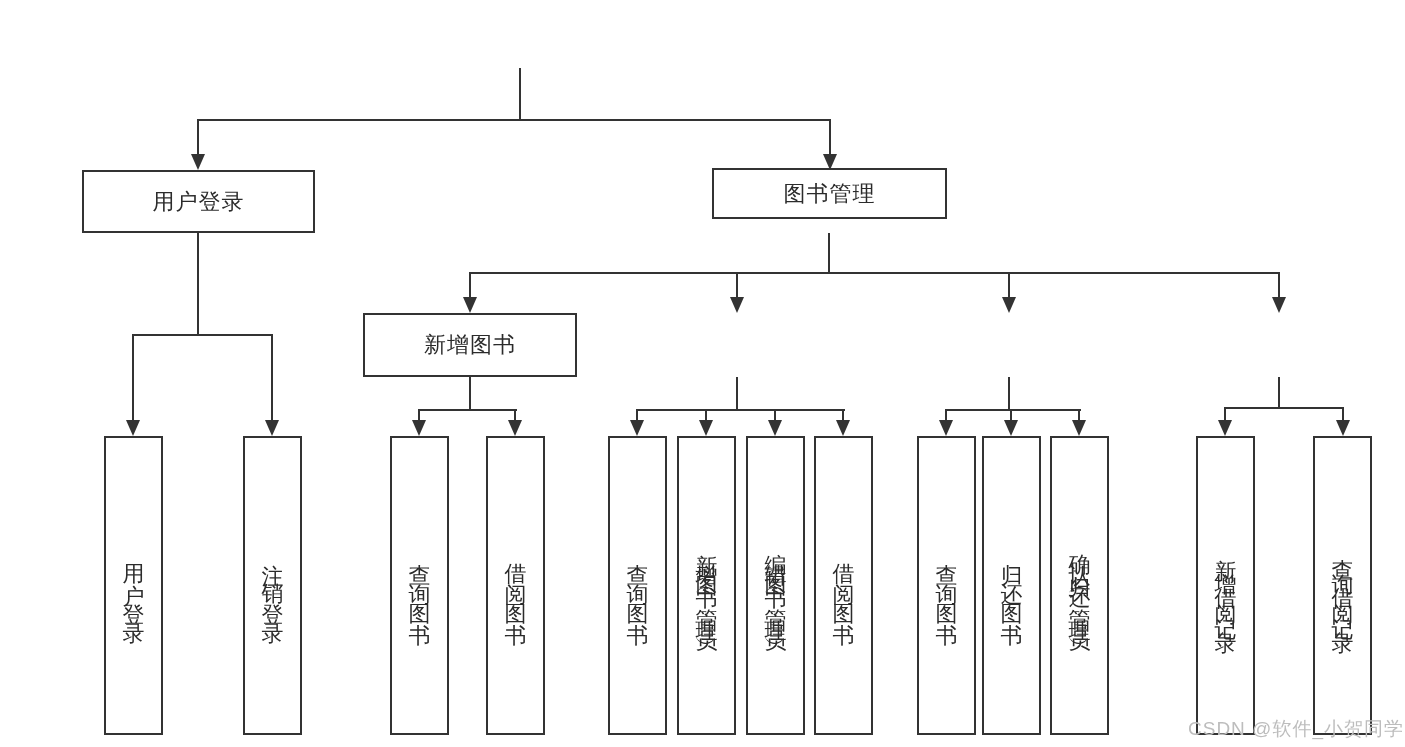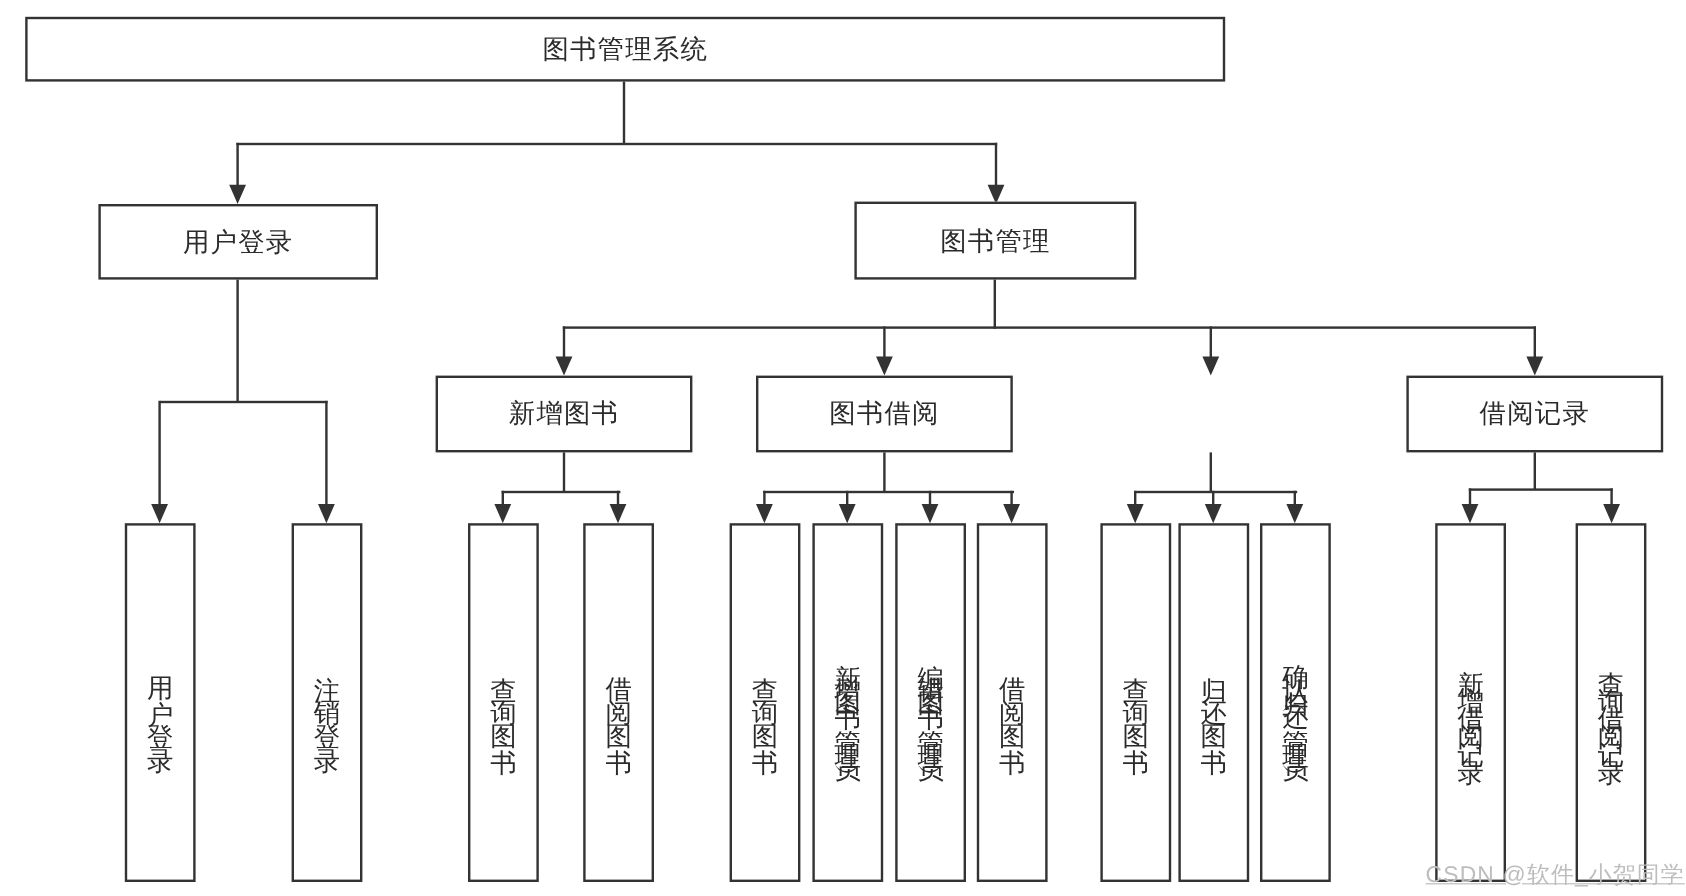--- a/index.html
+++ b/index.html
@@ -55,61 +55,57 @@
   }
   #watermark {
     position: absolute;
     left: 1188px;
     top: 716px;
     font-size: 19px;
     color: #bdbdbd;
     letter-spacing: 1px;
     z-index: 5;
     white-space: nowrap;
-    text-decoration: underline;
   }
 </style>
 </head>
 <body>
 
 <div id="canvas">
 
-  <div class="box" style="left:21px; top:14px; width:1000px; height:54px;">图书管理系统</div>
 
   <div class="vline" style="left:519px; top:68px; height:52px;"></div>
   <div class="hline" style="left:197px; top:119px; width:634px;"></div>
   <div class="vline" style="left:197px; top:119px; height:38px;"></div>
   <div class="arr" style="left:191px; top:154px;"></div>
   <div class="vline" style="left:829px; top:119px; height:38px;"></div>
   <div class="arr" style="left:823px; top:154px;"></div>
 
   <div class="box" style="left:82px; top:170px; width:233px; height:63px;">用户登录</div>
-  <div class="box" style="left:712px; top:168px; width:235px; height:65px;">图书管理</div>
+  <div class="box" style="left:712px; top:168px; width:235px; height:51px;">图书管理</div>
 
   <div class="vline" style="left:197px; top:233px; height:102px;"></div>
   <div class="hline" style="left:133px; top:334px; width:140px;"></div>
   <div class="vline" style="left:132px; top:334px; height:88px;"></div>
   <div class="arr" style="left:126px; top:420px;"></div>
   <div class="vline" style="left:271px; top:334px; height:88px;"></div>
   <div class="arr" style="left:265px; top:420px;"></div>
 
   <div class="vline" style="left:828px; top:233px; height:41px;"></div>
   <div class="hline" style="left:469px; top:272px; width:811px;"></div>
   <div class="vline" style="left:469px; top:272px; height:27px;"></div>
   <div class="arr" style="left:463px; top:297px;"></div>
   <div class="vline" style="left:736px; top:272px; height:27px;"></div>
   <div class="arr" style="left:730px; top:297px;"></div>
   <div class="vline" style="left:1008px; top:272px; height:27px;"></div>
   <div class="arr" style="left:1002px; top:297px;"></div>
   <div class="vline" style="left:1278px; top:272px; height:27px;"></div>
   <div class="arr" style="left:1272px; top:297px;"></div>
 
   <div class="box" style="left:363px; top:313px; width:214px; height:64px;">新增图书</div>
-  <div class="box" style="left:630px; top:313px; width:214px; height:64px;">图书借阅</div>
-  <div class="box" style="left:1172px; top:313px; width:214px; height:64px;">借阅记录</div>
 
   <div class="vline" style="left:469px; top:377px; height:33px;"></div>
   <div class="hline" style="left:418px; top:409px; width:99px;"></div>
   <div class="vline" style="left:418px; top:409px; height:13px;"></div>
   <div class="arr" style="left:412px; top:420px;"></div>
   <div class="vline" style="left:514px; top:409px; height:13px;"></div>
   <div class="arr" style="left:508px; top:420px;"></div>
 
   <div class="vline" style="left:736px; top:377px; height:33px;"></div>
   <div class="hline" style="left:636px; top:409px; width:209px;"></div>

